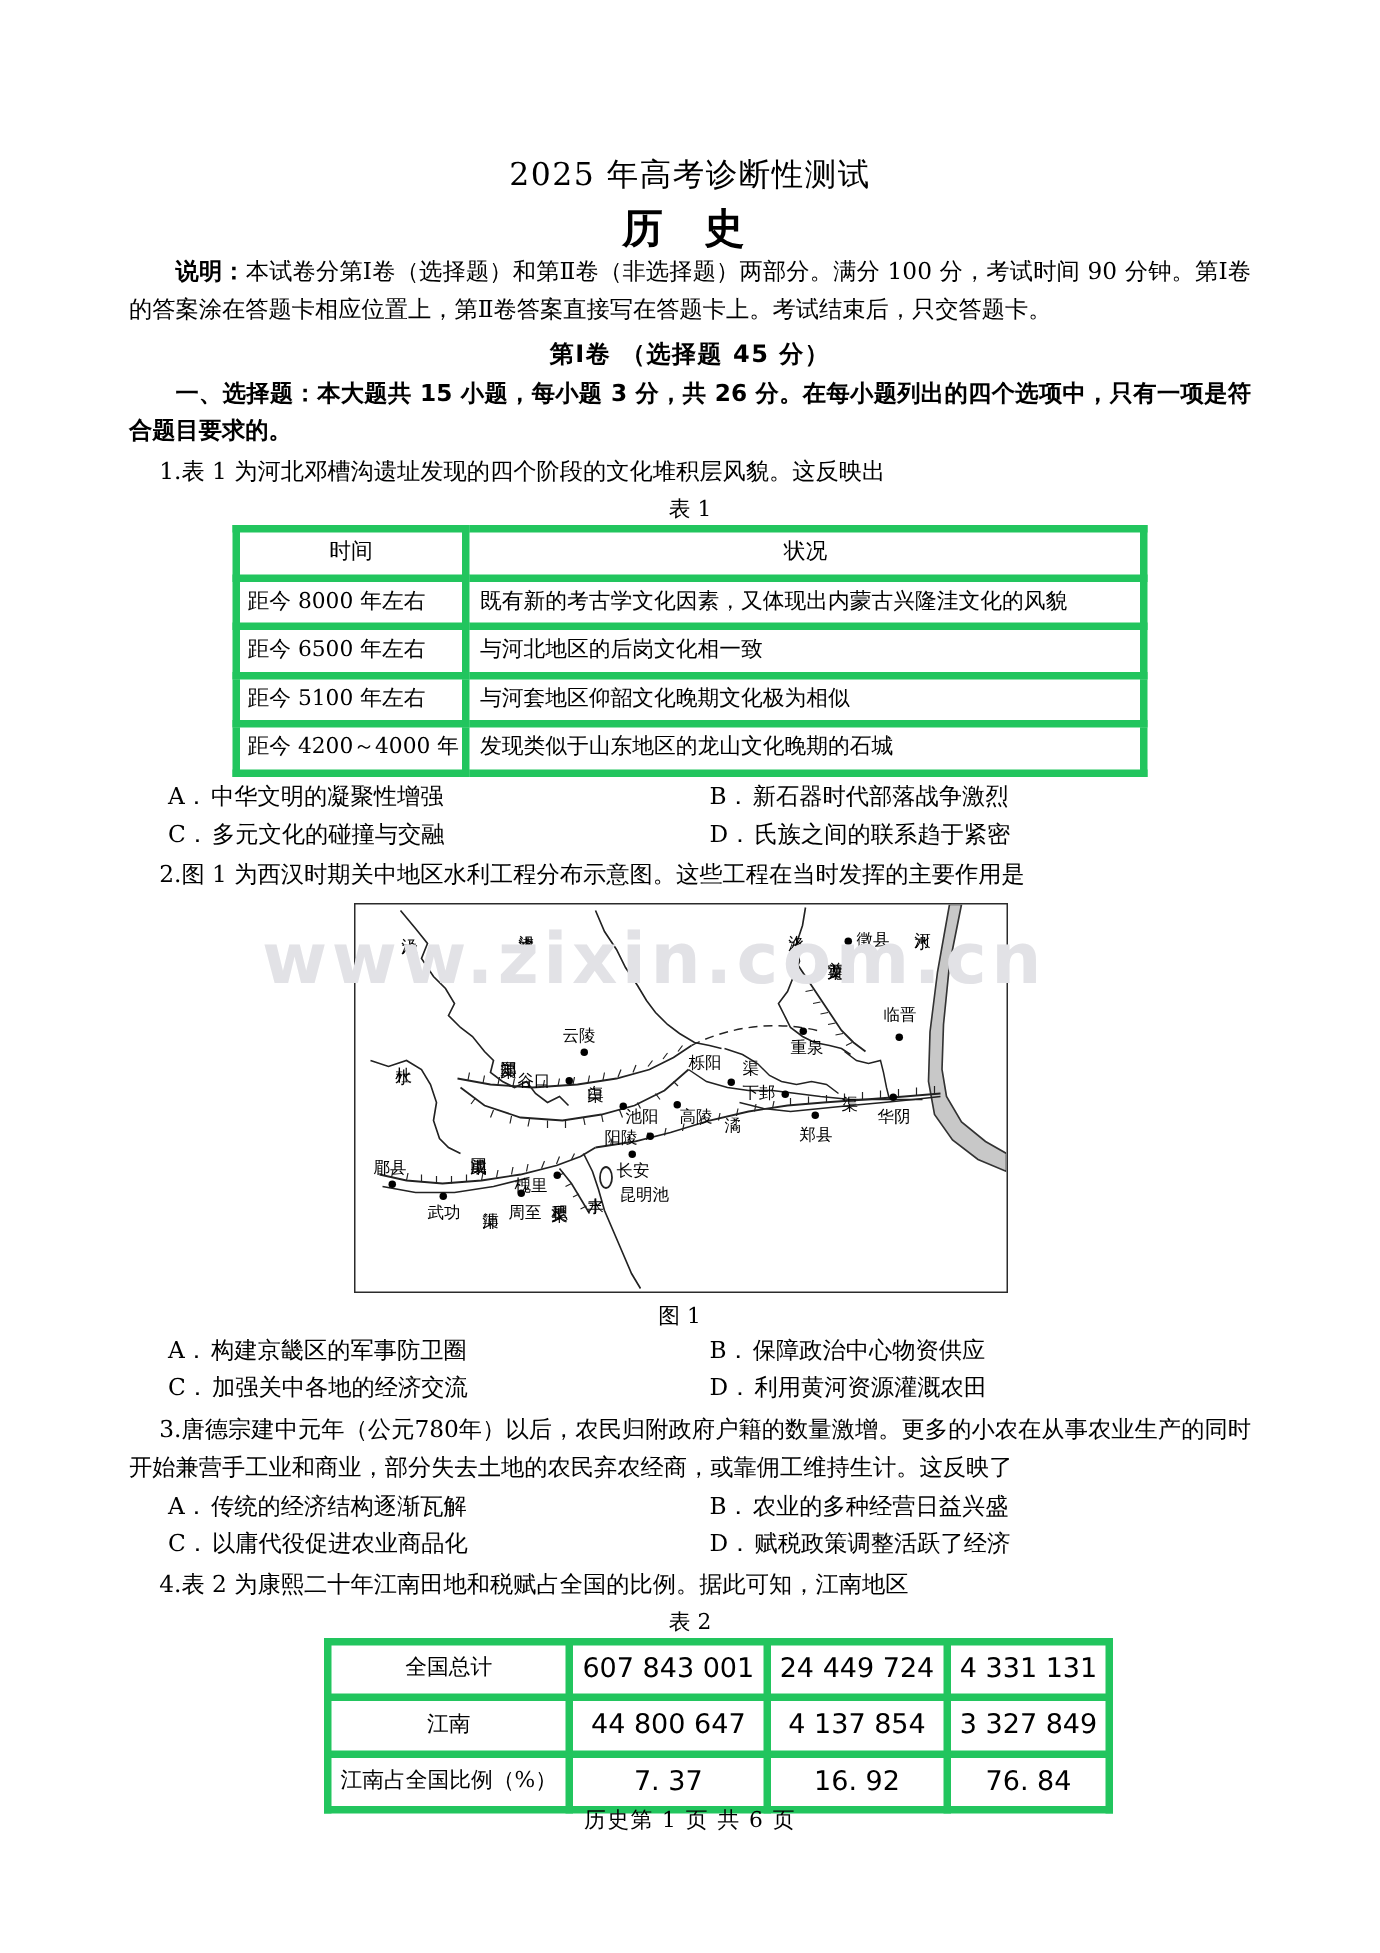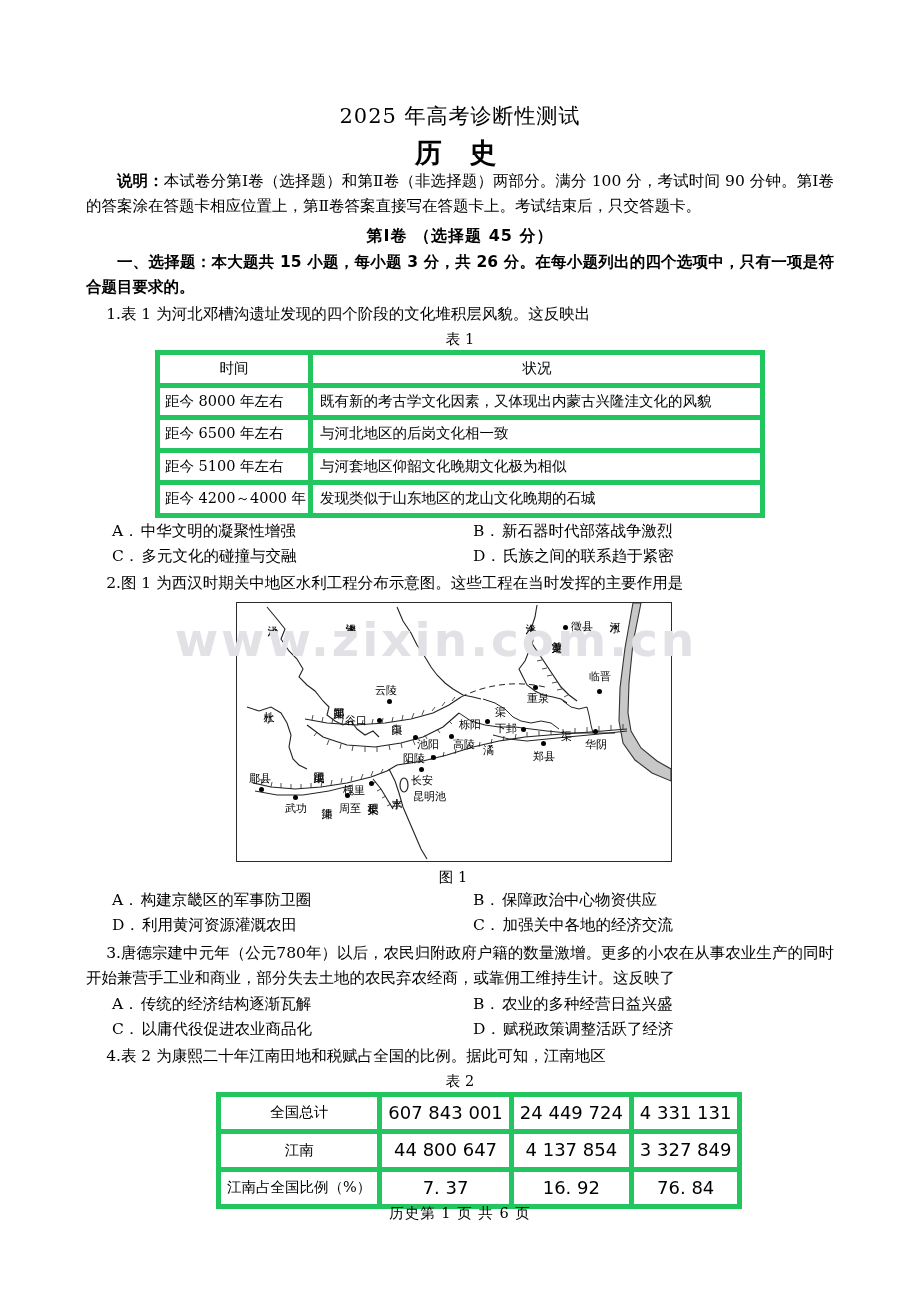--- a/index.html
+++ b/index.html
@@ -355,21 +355,21 @@
 
         <span class="mlabel" style="left:180px; top:136px;">池阳</span>
         <span class="mdot" style="left:176px; top:132px;"></span>
 
         <span class="mlabel" style="left:216px; top:136px;">高陵</span>
         <span class="mdot" style="left:212px; top:131px;"></span>
 
         <span class="mlabel" style="left:166px; top:150px;">阳陵</span>
         <span class="mdot" style="left:194px; top:152px;"></span>
 
-        <span class="mlabel" style="left:222px; top:116px;">栎阳</span>
+        <span class="mlabel" style="left:222px; top:100px;">栎阳</span>
         <span class="mdot" style="left:248px; top:116px;"></span>
 
         <span class="mlabel" style="left:258px; top:120px;">下邽</span>
         <span class="mdot" style="left:284px; top:124px;"></span>
 
         <span class="mlabel" style="left:290px; top:90px;">重泉</span>
         <span class="mdot" style="left:296px; top:82px;"></span>
 
         <span class="mlabel" style="left:334px; top:18px;">徵县</span>
         <span class="mdot" style="left:326px; top:22px;"></span>
@@ -402,22 +402,22 @@
       </div>
       <div class="fig-cap">图 1</div>
     </div>
 
     <div class="opts">
       <div class="optrow">
         <div class="opt"><span class="lab">A．</span><span>构建京畿区的军事防卫圈</span></div>
         <div class="opt"><span class="lab">B．</span><span>保障政治中心物资供应</span></div>
       </div>
       <div class="optrow">
+        <div class="opt"><span class="lab">C．</span><span>加强关中各地的经济交流</span></div>
         <div class="opt"><span class="lab">D．</span><span>利用黄河资源灌溉农田</span></div>
-        <div class="opt"><span class="lab">C．</span><span>加强关中各地的经济交流</span></div>
       </div>
     </div>
 
     <p class="qtext"><span>3.</span><span>唐德宗建中元年（公元780年）以后，农民归附政府户籍的数量激增。更多的小农在从事农业生产的同时开始兼营手工业和商业，部分失去土地的农民弃农经商，或靠佣工维持生计。这反映了</span></p>
 
     <div class="opts">
       <div class="optrow">
         <div class="opt"><span class="lab">A．</span><span>传统的经济结构逐渐瓦解</span></div>
         <div class="opt"><span class="lab">B．</span><span>农业的多种经营日益兴盛</span></div>
       </div>

